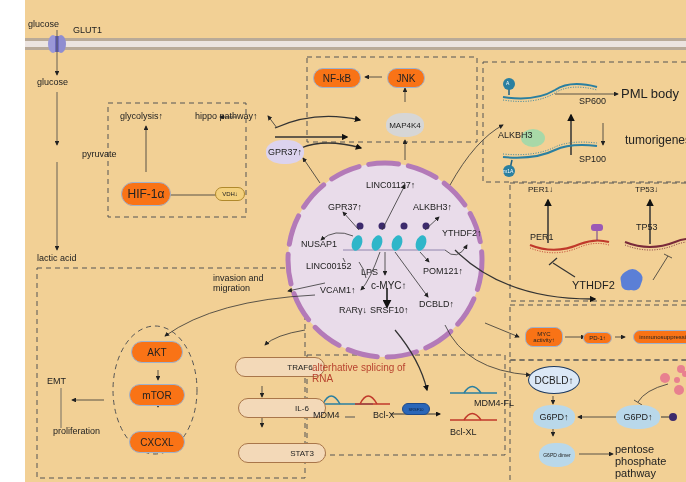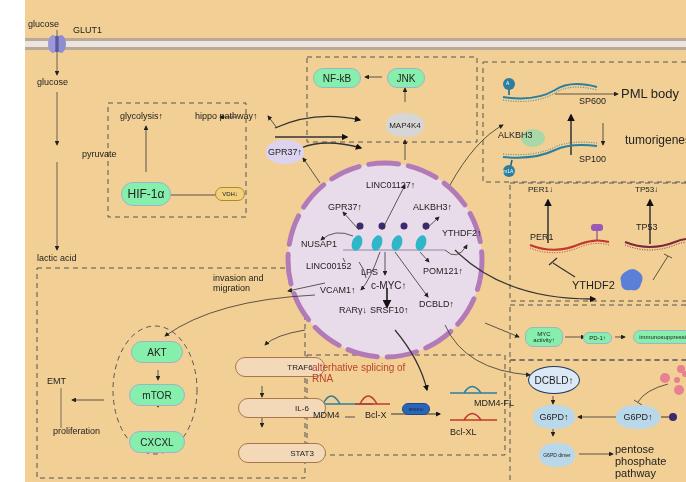--- a/index.html
+++ b/index.html
@@ -1,20 +1,20 @@
 <!DOCTYPE html>
 <html><head>
 <meta charset="utf-8">
 <style>
   html,body{margin:0;padding:0;}
   body{width:686px;height:482px;overflow:hidden;background:#ffffff;font-family:"Liberation Sans",sans-serif;}
   #stage{position:relative;width:686px;height:482px;background:#f2d095;overflow:hidden;margin-left:25px;}
   #stage svg.bg{position:absolute;left:0;top:0;}
   .t{position:absolute;color:#222;font-size:9px;line-height:1.1;white-space:nowrap;}
-  .pill{position:absolute;display:flex;align-items:center;justify-content:center;border-radius:12px;background:#86efac;border:1.5px solid #9fb2cc;color:#222;font-size:10px;}
+  .pill{position:absolute;display:flex;align-items:center;justify-content:center;border-radius:12px;background:#f97316;border:1.5px solid #9fb2cc;color:#222;font-size:10px;}
   .pill.brown{background:#f3d9b8;border-color:#a9764a;font-size:8px;padding-left:40px;}
   .pill.small{font-size:6px;border-radius:8px;border-width:1px;}
   .blob{position:absolute;display:flex;align-items:center;justify-content:center;border-radius:45%;font-size:9px;color:#222;}
 </style>
 </head>
 <body>
 
 <div id="stage">
 <svg class="bg" width="686" height="482" viewBox="0 0 686 482">
   <defs>
@@ -261,18 +261,18 @@
 <div class="pill" style="left:104px;top:384px;width:54px;height:20px;">mTOR</div>
 <div class="pill" style="left:104px;top:431px;width:54px;height:20px;">CXCXL</div>
 <div class="pill brown" style="left:210px;top:357px;width:48px;height:18px;">TRAF6</div>
 <div class="pill brown" style="left:213px;top:398px;width:46px;height:18px;">IL-6</div>
 <div class="pill brown" style="left:213px;top:443px;width:46px;height:18px;">STAT3</div>
 <div class="t" style="left:22px;top:377px;">EMT</div>
 <div class="t" style="left:28px;top:427px;">proliferation</div>
 
 <div class="t" style="left:287px;top:362px;color:#b8432f;font-size:10px;white-space:normal;width:100px;">alterhative splicing of RNA</div>
 <div class="t" style="left:288px;top:411px;">MDM4</div>
-<div class="t" style="left:340px;top:411px;">Bcl-X</div>
+<div class="t" style="left:348px;top:411px;">Bcl-X</div>
 <div class="pill" style="left:377px;top:403px;width:26px;height:10px;font-size:4px;background:#2a66b8;border-color:#1e4a8a;color:#0a2040;">SRSF10</div>
 <div class="t" style="left:425px;top:399px;padding-left:24px;">MDM4-FL</div>
 <div class="t" style="left:425px;top:428px;">Bcl-XL</div>
 
 </div>
 
 </body></html>

